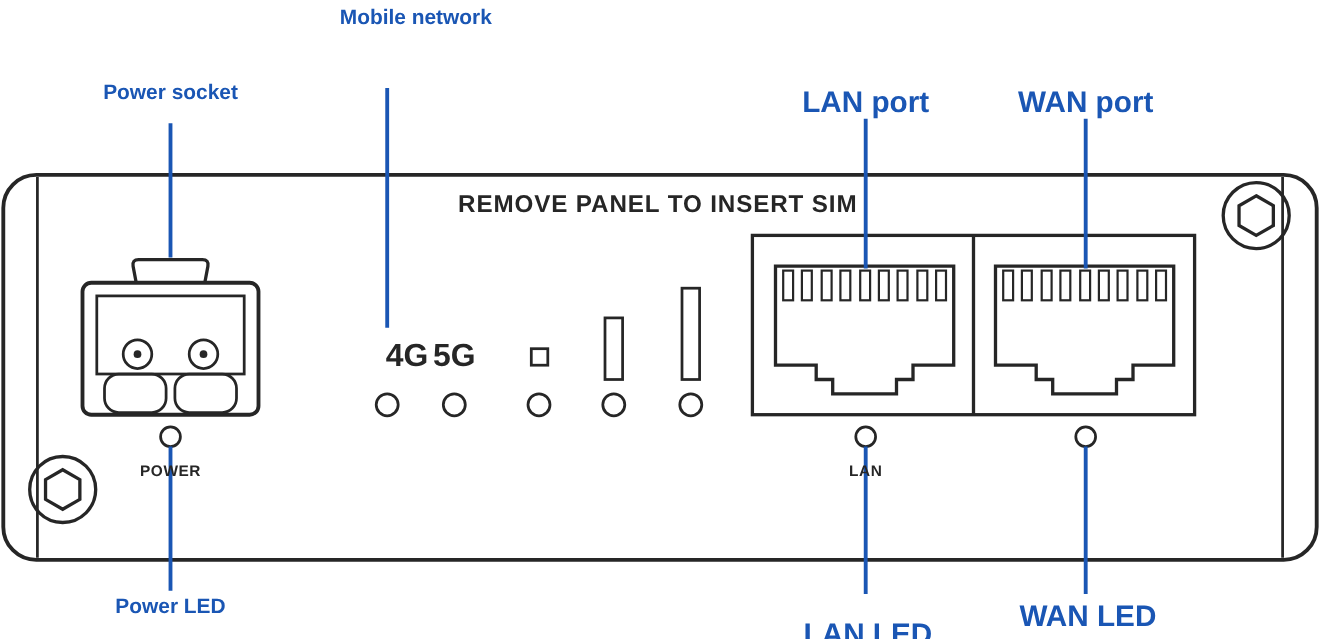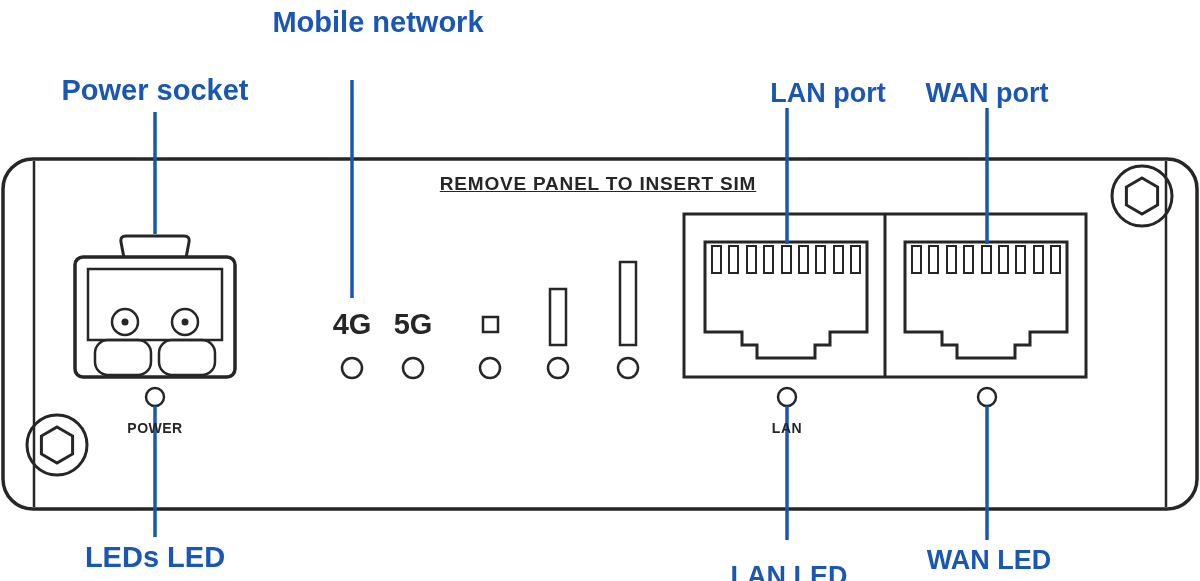--- a/index.html
+++ b/index.html
@@ -6,24 +6,24 @@
     --accent:#1a56b4;
     --line:#262626;
     --bg:#ffffff;
   }
   *{margin:0;padding:0;box-sizing:border-box;}
   html,body{width:1200px;height:581px;background:var(--bg,#fff);overflow:hidden;}
   body{font-family:"Liberation Sans",sans-serif;}
   .stage{position:relative;width:1200px;height:581px;background:var(--bg,#fff);}
   .scene{position:absolute;left:0;top:0;width:1200px;height:581px;}
   .label{position:absolute;text-align:center;font-weight:700;line-height:1.15;}
-  .callout{color:var(--accent,#1a56b4);font-size:29px;}
+  .callout{color:var(--accent,#1a56b4);font-size:19px;}
   .callout.small{font-size:27px;}
   .panel-text{color:var(--line,#262626);}
-  .sim-notice{font-size:19px;letter-spacing:0.8px;text-decoration:underline;}
+  .sim-notice{font-size:22px;letter-spacing:0.8px;}
   .net-type{font-size:29px;}
   .port-name{font-size:14px;letter-spacing:0.5px;}
 </style>
 </head>
 <body>
 
 <div class="stage">
 
   <svg class="scene" viewBox="0 0 1200 581" aria-hidden="true">
     <defs>
@@ -98,33 +98,33 @@
       <line x1="987" y1="406" x2="987" y2="540"></line>
     </g>
   </svg>
 
   <div class="label callout" style="left:30px;top:74px;width:250px;">Power socket</div>
 
   <div class="label callout" style="left:253px;top:6px;width:250px;">
     <div>Mobile network</div>
   </div>
 
-  <div class="label callout small" style="left:752px;top:78px;width:152px;text-align:center;">LAN port</div>
+  <div class="label callout small" style="left:711px;top:78px;width:152px;text-align:center;">LAN port</div>
 
   <div class="label callout small" style="left:911px;top:78px;width:152px;">WAN port</div>
 
-  <div class="label callout" style="left:30px;top:541px;width:250px;">LEDs LED</div>
+  <div class="label callout" style="left:30px;top:541px;width:250px;">Power LED</div>
 
   <div class="label callout small" style="left:711px;top:561px;width:156px;">LAN LED</div>
 
   <div class="label callout small" style="left:911px;top:545px;width:156px;">WAN LED</div>
 
   <div class="label panel-text sim-notice" style="left:348px;top:173px;width:500px;">REMOVE PANEL TO INSERT SIM</div>
 
-  <div class="label panel-text net-type" style="left:317px;top:308px;width:70px;">4G</div>
+  <div class="label panel-text net-type" style="left:335px;top:308px;width:70px;">4G</div>
 
   <div class="label panel-text net-type" style="left:378px;top:308px;width:70px;">5G</div>
 
   <div class="label panel-text port-name" style="left:80px;top:420px;width:150px;">POWER</div>
 
   <div class="label panel-text port-name" style="left:712px;top:420px;width:150px;">LAN</div>
 
 
 </div>
 

